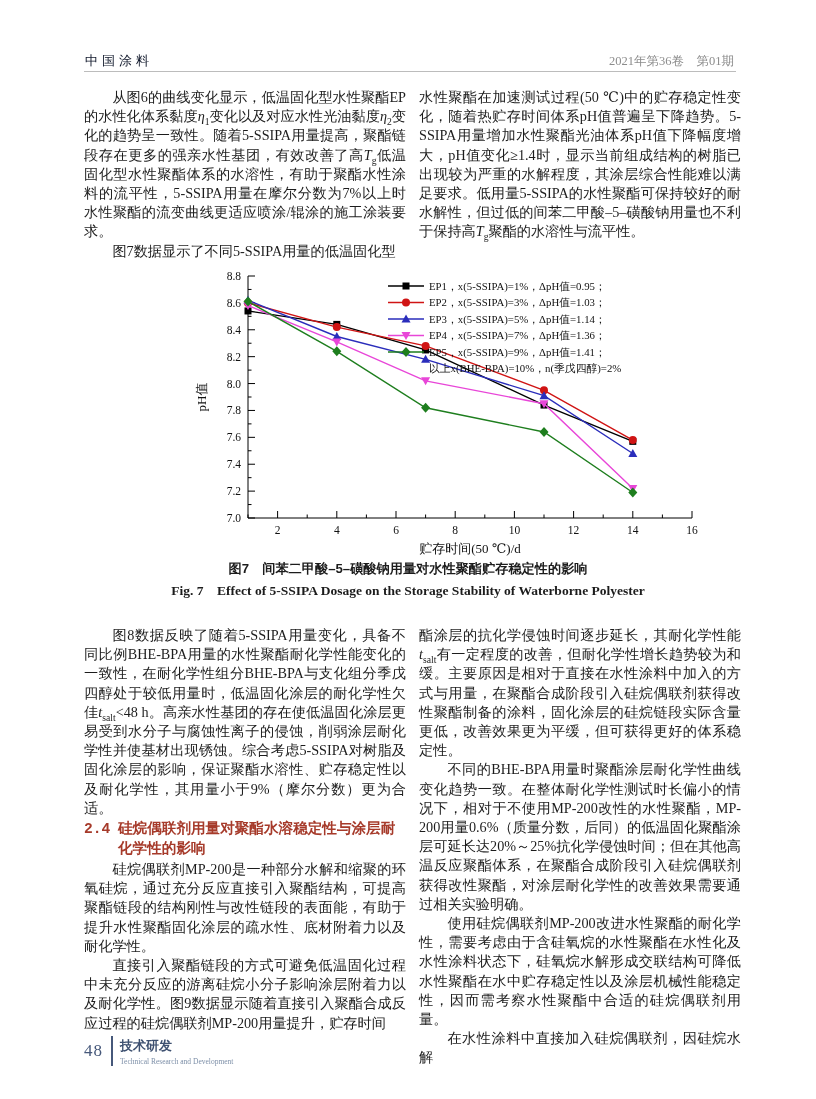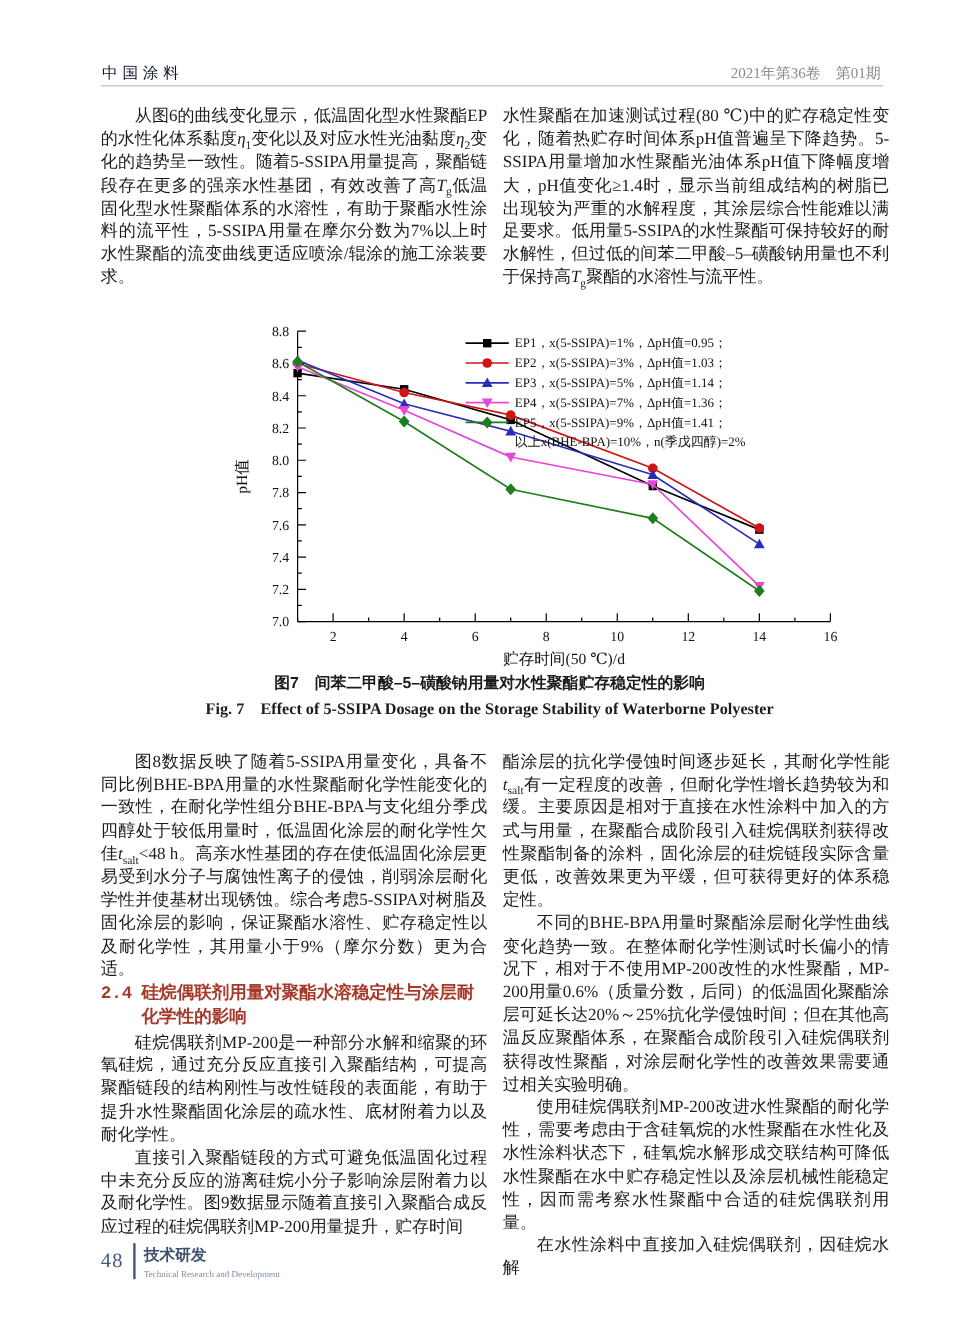--- a/index.html
+++ b/index.html
@@ -43,23 +43,24 @@
 </style>
 </head>
 <body>
 
 <div class="hdr-left">中国涂料</div>
 <div class="hdr-right">2021年第36卷　第01期</div>
 <div class="hdr-rule"></div>
 
 <div id="left1" class="col">
     <p class="para indent"><span>从图6的曲线变化显示，低温固化型水性聚酯EP的水性化体系黏度</span><span style="font-style: italic;">η</span><sub>1</sub><span>变化以及对应水性光油黏度</span><span style="font-style: italic;">η</span><sub>2</sub><span>变化的趋势呈一致性。随着5-SSIPA用量提高，聚酯链段存在更多的强亲水性基团，有效改善了高</span><span style="font-style: italic;">T</span><sub>g</sub><span>低温固化型水性聚酯体系的水溶性，有助于聚酯水性涂料的流平性，5-SSIPA用量在摩尔分数为7%以上时水性聚酯的流变曲线更适应喷涂/辊涂的施工涂装要求。</span></p>
+    <p class="para indent"><span>图7数据显示了不同5-SSIPA用量的低温固化型</span></p>
   </div>
 <div id="right1" class="col">
-    <p class="para"><span>水性聚酯在加速测试过程(80 ℃)中的贮存稳定性变化，随着热贮存时间体系pH值普遍呈下降趋势。5-SSIPA用量增加水性聚酯光油体系pH值下降幅度增大，pH值变化≥1.4时，显示当前组成结构的树脂已出现较为严重的水解程度，其涂层综合性能难以满足要求。低用量5-SSIPA的水性聚酯可保持较好的耐水解性，但过低的间苯二甲酸–5–磺酸钠用量也不利于保持高</span><span style="font-style: italic;">T</span><sub>g</sub><span>聚酯的水溶性与流平性。</span></p>
+    <p class="para"><span>水性聚酯在加速测试过程(50 ℃)中的贮存稳定性变化，随着热贮存时间体系pH值普遍呈下降趋势。5-SSIPA用量增加水性聚酯光油体系pH值下降幅度增大，pH值变化≥1.4时，显示当前组成结构的树脂已出现较为严重的水解程度，其涂层综合性能难以满足要求。低用量5-SSIPA的水性聚酯可保持较好的耐水解性，但过低的间苯二甲酸–5–磺酸钠用量也不利于保持高</span><span style="font-style: italic;">T</span><sub>g</sub><span>聚酯的水溶性与流平性。</span></p>
   </div>
 
 <div class="chart-wrap">
   <svg width="566" height="298" viewBox="0 0 566 298">
       <line x1="100" y1="16" x2="100" y2="258" stroke="#000" stroke-width="1"></line>
       <line x1="100" y1="258" x2="544" y2="258" stroke="#000" stroke-width="1"></line>
       <line x1="100" y1="258" x2="100" y2="254.5" stroke="#000" stroke-width="1"></line>
       <line x1="129.6" y1="258" x2="129.6" y2="251" stroke="#000" stroke-width="1"></line>
       <text x="129.6" y="274" text-anchor="middle" font-size="11.5">2</text>
       <line x1="159.2" y1="258" x2="159.2" y2="254.5" stroke="#000" stroke-width="1"></line>

